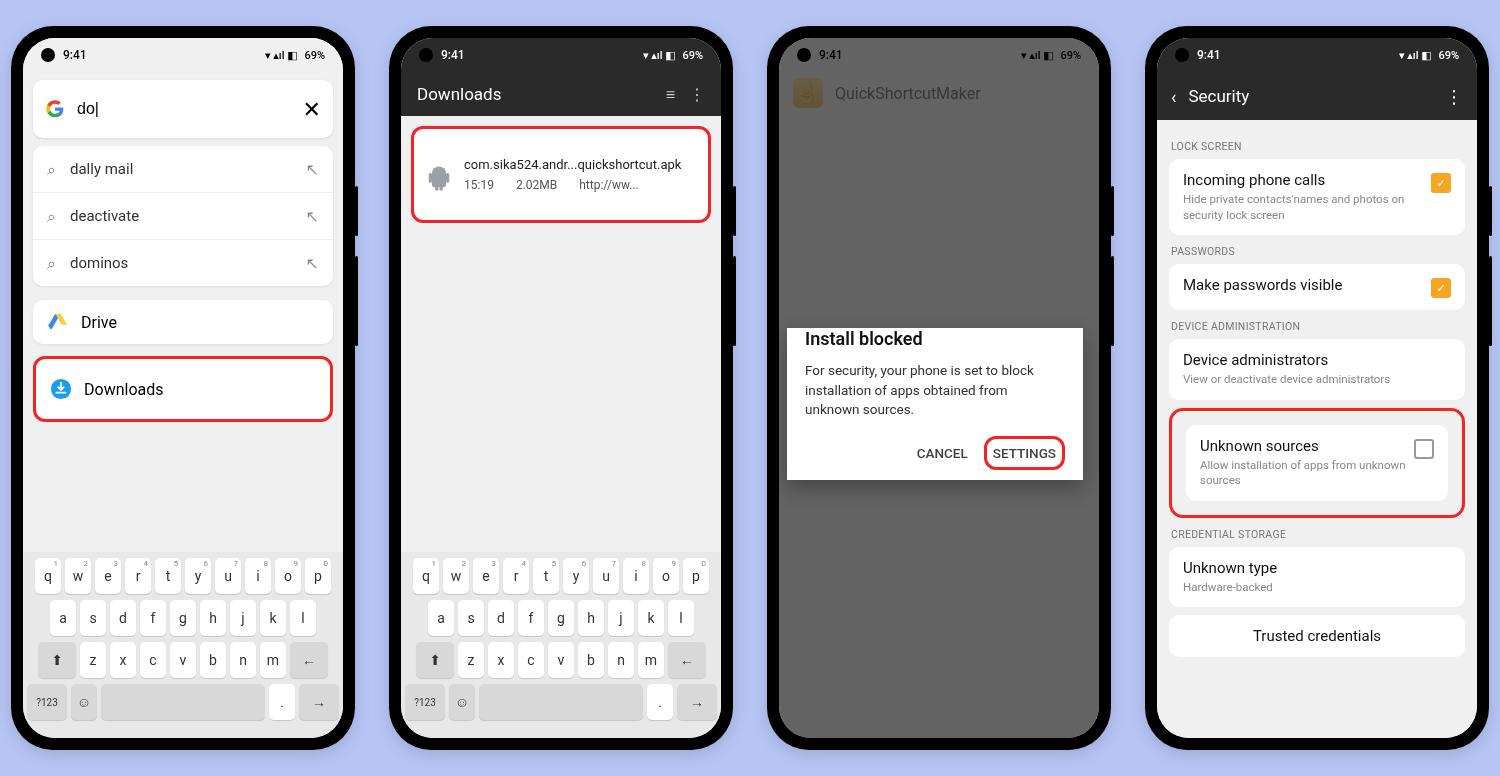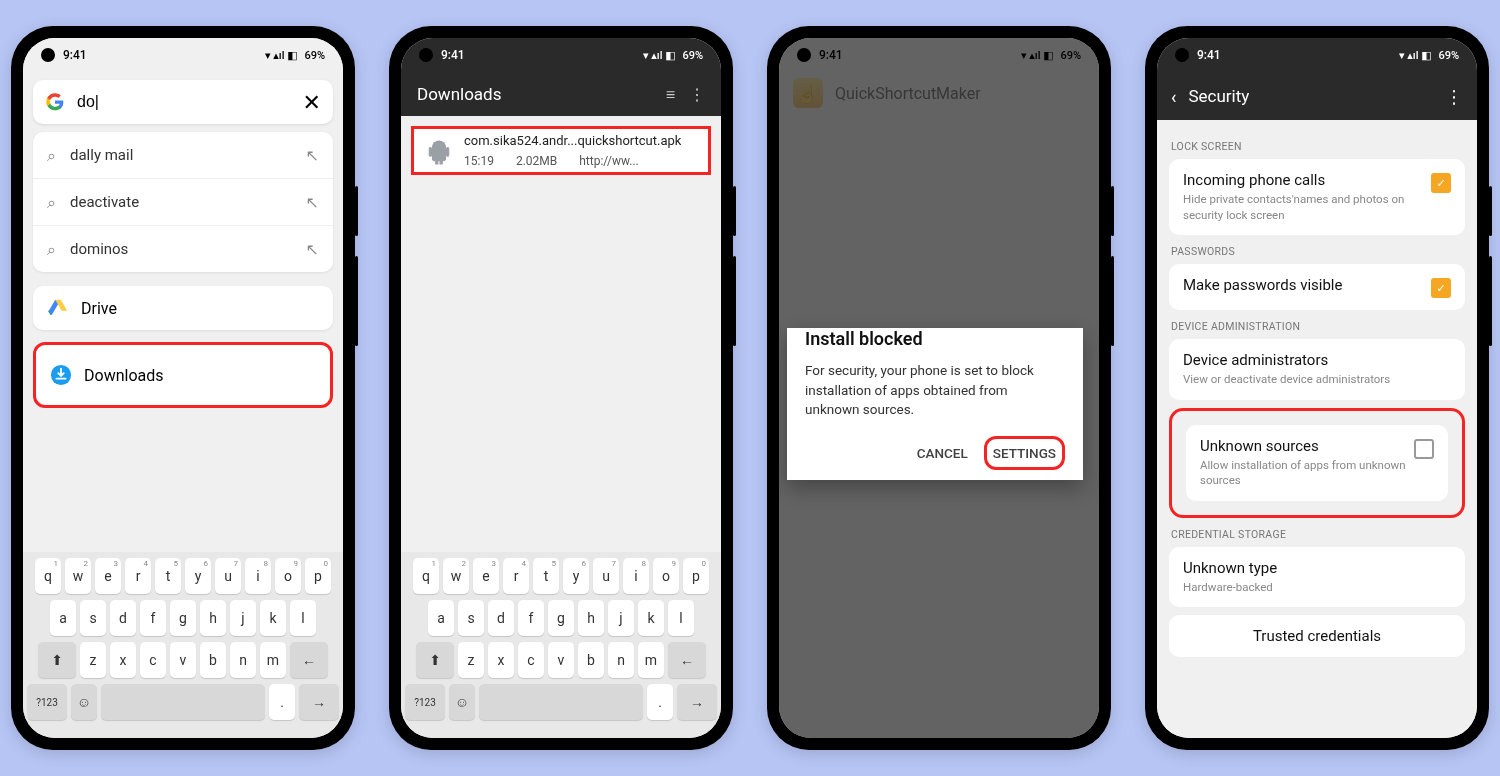--- a/index.html
+++ b/index.html
@@ -9,21 +9,21 @@
 .screen{width:100%;height:100%;border-radius:32px;overflow:hidden;background:#f0f0f0;display:flex;flex-direction:column;position:relative}
 .statusbar{height:34px;display:flex;justify-content:space-between;align-items:center;padding:0 18px;font-size:12px;font-weight:500;flex-shrink:0}
 .sb-dark{background:#2a2a2a;color:#fff}
 .sb-light{background:#f0f0f0;color:#000}
 .sb-over{position:absolute;top:0;left:0;right:0;z-index:2;color:#000}
 .camhole{width:14px;height:14px;border-radius:50%;background:#000;display:inline-block;margin-right:8px}
 .sb-left{display:flex;align-items:center}
 .sb-right{display:flex;align-items:flex-start;gap:2px;font-size:11px}
 .content{flex:1;display:flex;flex-direction:column;overflow:hidden}
 .redbox{border:3px solid #f42424;border-radius:12px}
-.searchbar{margin:8px 10px;background:#fff;border-radius:10px;height:44px;display:flex;align-items:center;padding:0 12px;box-shadow:0 1px 3px rgba(0,0,0,0.1)}
+.searchbar{margin:8px 10px;background:#fff;border-radius:10px;height:58px;display:flex;align-items:center;padding:0 12px;box-shadow:0 1px 3px rgba(0,0,0,0.1)}
 .g-logo{width:20px;height:20px;margin-right:10px}
 .searchbar input{flex:1;border:none;outline:none;font-size:16px;background:transparent}
 .close-x{font-size:22px;color:#000;cursor:pointer}
 .sugg{margin:0 10px;background:#fff;border-radius:10px;box-shadow:0 1px 3px rgba(0,0,0,0.08)}
 .sugg-row{height:46px;display:flex;align-items:center;padding:0 14px;border-bottom:1px solid #eee}
 .sugg-row:last-child{border-bottom:none}
 .srch-ico{color:#888;margin-right:14px}
 .arrow-ico{color:#888}
 .sugg-txt{flex:1;font-size:15px;color:#333}
 .app-list{margin:14px 10px;background:#fff;border-radius:10px;box-shadow:0 1px 3px rgba(0,0,0,0.08)}
@@ -35,21 +35,21 @@
 .key{background:#fff;border-radius:5px;height:36px;width:26px;display:flex;align-items:center;justify-content:center;font-size:14px;color:#333;position:relative;box-shadow:0 1px 1px rgba(0,0,0,0.15)}
 .key sup{position:absolute;top:1px;right:3px;font-size:8px;color:#888}
 .key-wide{width:38px;background:#d8d8d8}
 .key123{width:40px;background:#d8d8d8;font-size:10px}
 .key-emoji{width:26px;background:#d8d8d8}
 .key-space{flex:1;background:#d8d8d8}
 .key-dot{width:26px}
 .key-go{width:40px;background:#d8d8d8}
 .dl-header{background:#2a2a2a;color:#fff;height:44px;display:flex;align-items:center;padding:0 16px;font-size:17px}
 .dl-header-icons{margin-left:auto;display:flex;gap:14px;font-size:16px;color:#ccc}
-.file-row{margin:10px 10px 0;background:#fff;padding:4px 12px;display:flex;gap:12px;align-items:center;border-radius:0}
+.file-row{margin:10px 10px 0;background:#fff;padding:28px 12px;display:flex;gap:12px;align-items:flex-end;border-radius:12px}
 .android-ico{width:26px;height:26px;color:#888;flex-shrink:0;margin-top:4px}
 .file-info{flex:1;font-size:13px}
 .file-name{color:#222;margin-bottom:6px}
 .file-meta{display:flex;gap:22px;color:#555;font-size:12px}
 .scrim{position:absolute;inset:0;background:rgba(60,60,60,0.78);z-index:1}
 .app-hdr{position:absolute;top:40px;left:14px;display:flex;align-items:center;gap:12px;color:#222;font-size:16px;z-index:0}
 .qs-ico{width:30px;height:30px;background:linear-gradient(#f7d46a,#e8a326);border-radius:6px;display:flex;align-items:center;justify-content:center;font-size:18px}
 .dialog{position:absolute;left:8px;right:16px;top:290px;background:#fff;border-radius:0;z-index:3;padding:0 18px 10px;box-shadow:0 8px 20px rgba(0,0,0,0.3)}
 .dlg-title{font-size:18px;font-weight:600;color:#111;margin-bottom:12px}
 .dlg-body{font-size:13.5px;line-height:1.45;color:#333}

